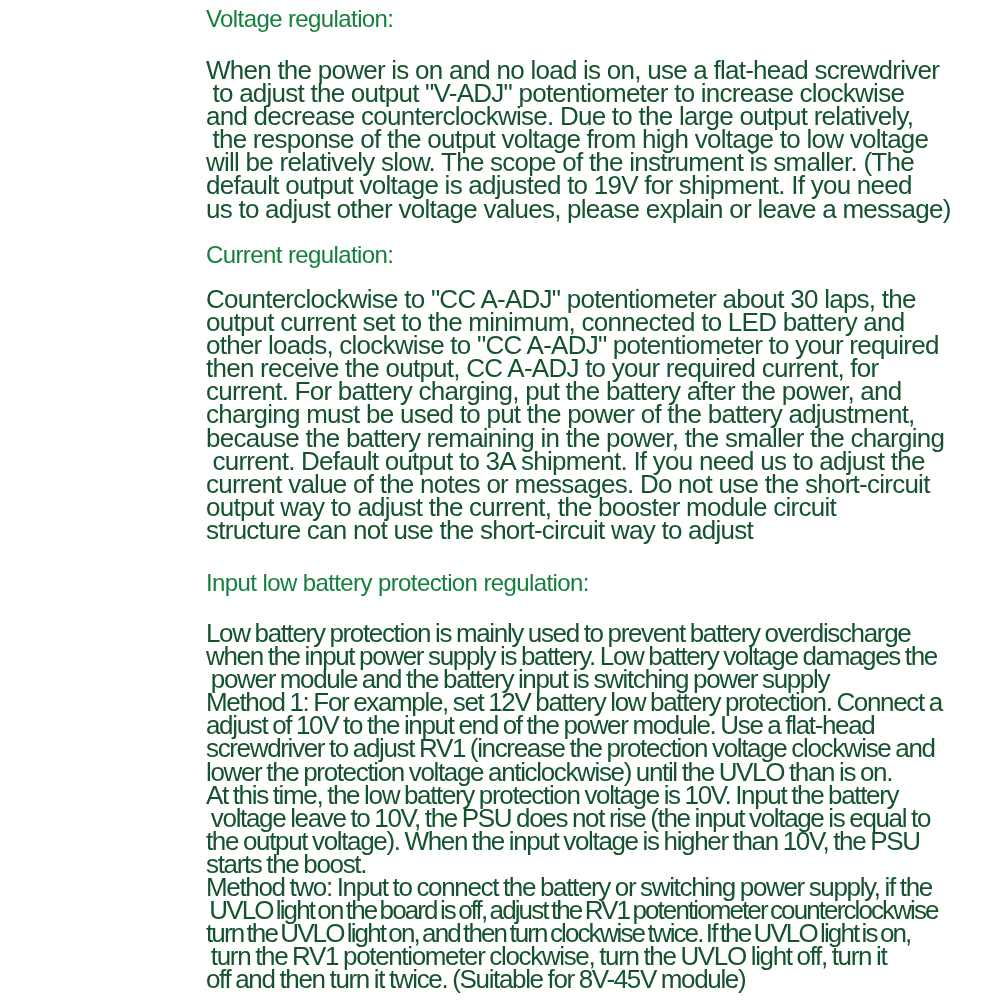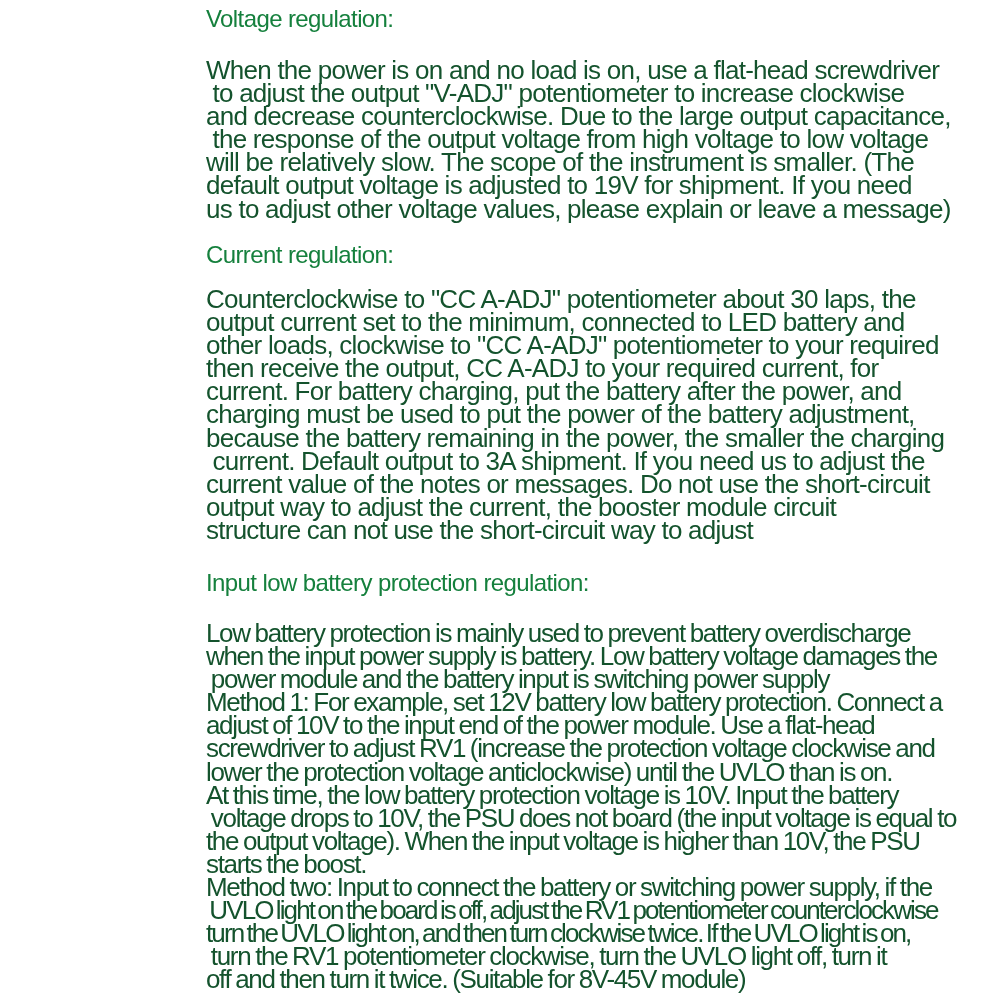--- a/index.html
+++ b/index.html
@@ -55,21 +55,21 @@
   </style>
 </head>
 <body>
 
 <div class="doc">
 
   <h2 class="heading" style="top:5px;">Voltage regulation:</h2>
   <div class="para" style="top:59px;">
     <span class="line">When the power is on and no load is on, use a flat-head screwdriver</span>
     <span class="line"> to adjust the output "V-ADJ" potentiometer to increase clockwise</span>
-    <span class="line">and decrease counterclockwise. Due to the large output capacitance,</span>
+    <span class="line">and decrease counterclockwise. Due to the large output relatively,</span>
     <span class="line"> the response of the output voltage from high voltage to low voltage</span>
     <span class="line">will be relatively slow. The scope of the instrument is smaller. (The</span>
     <span class="line">default output voltage is adjusted to 19V for shipment. If you need</span>
     <span class="line">us to adjust other voltage values, please explain or leave a message)</span>
   </div>
 
   <h2 class="heading" style="top:241px;">Current regulation:</h2>
   <div class="para" style="top:288px;">
     <span class="line">Counterclockwise to "CC A-ADJ" potentiometer about 30 laps, the</span>
     <span class="line">output current set to the minimum, connected to LED battery and</span>
@@ -87,21 +87,21 @@
   <h2 class="heading" style="top:569px;">Input low battery protection regulation:</h2>
   <div class="para dense" style="top:622px;">
     <span class="line">Low battery protection is mainly used to prevent battery overdischarge</span>
     <span class="line">when the input power supply is battery. Low battery voltage damages the</span>
     <span class="line"> power module and the battery input is switching power supply</span>
     <span class="line">Method 1: For example, set 12V battery low battery protection. Connect a</span>
     <span class="line">adjust of 10V to the input end of the power module. Use a flat-head</span>
     <span class="line">screwdriver to adjust RV1 (increase the protection voltage clockwise and</span>
     <span class="line">lower the protection voltage anticlockwise) until the UVLO than is on.</span>
     <span class="line">At this time, the low battery protection voltage is 10V. Input the battery</span>
-    <span class="line"> voltage drops to 10V, the PSU does not board (the input voltage is equal to</span>
+    <span class="line"> voltage leave to 10V, the PSU does not rise (the input voltage is equal to</span>
     <span class="line">the output voltage). When the input voltage is higher than 10V, the PSU</span>
     <span class="line">starts the boost.</span>
     <span class="line">Method two: Input to connect the battery or switching power supply, if the</span>
     <span class="line tight"> UVLO light on the board is off, adjust the RV1 potentiometer counterclockwise</span>
     <span class="line tight">turn the UVLO light on, and then turn clockwise twice. If the UVLO light is on,</span>
     <span class="line"> turn the RV1 potentiometer clockwise, turn the UVLO light off, turn it</span>
     <span class="line">off and then turn it twice. (Suitable for 8V-45V module)</span>
   </div>
 
 </div>

